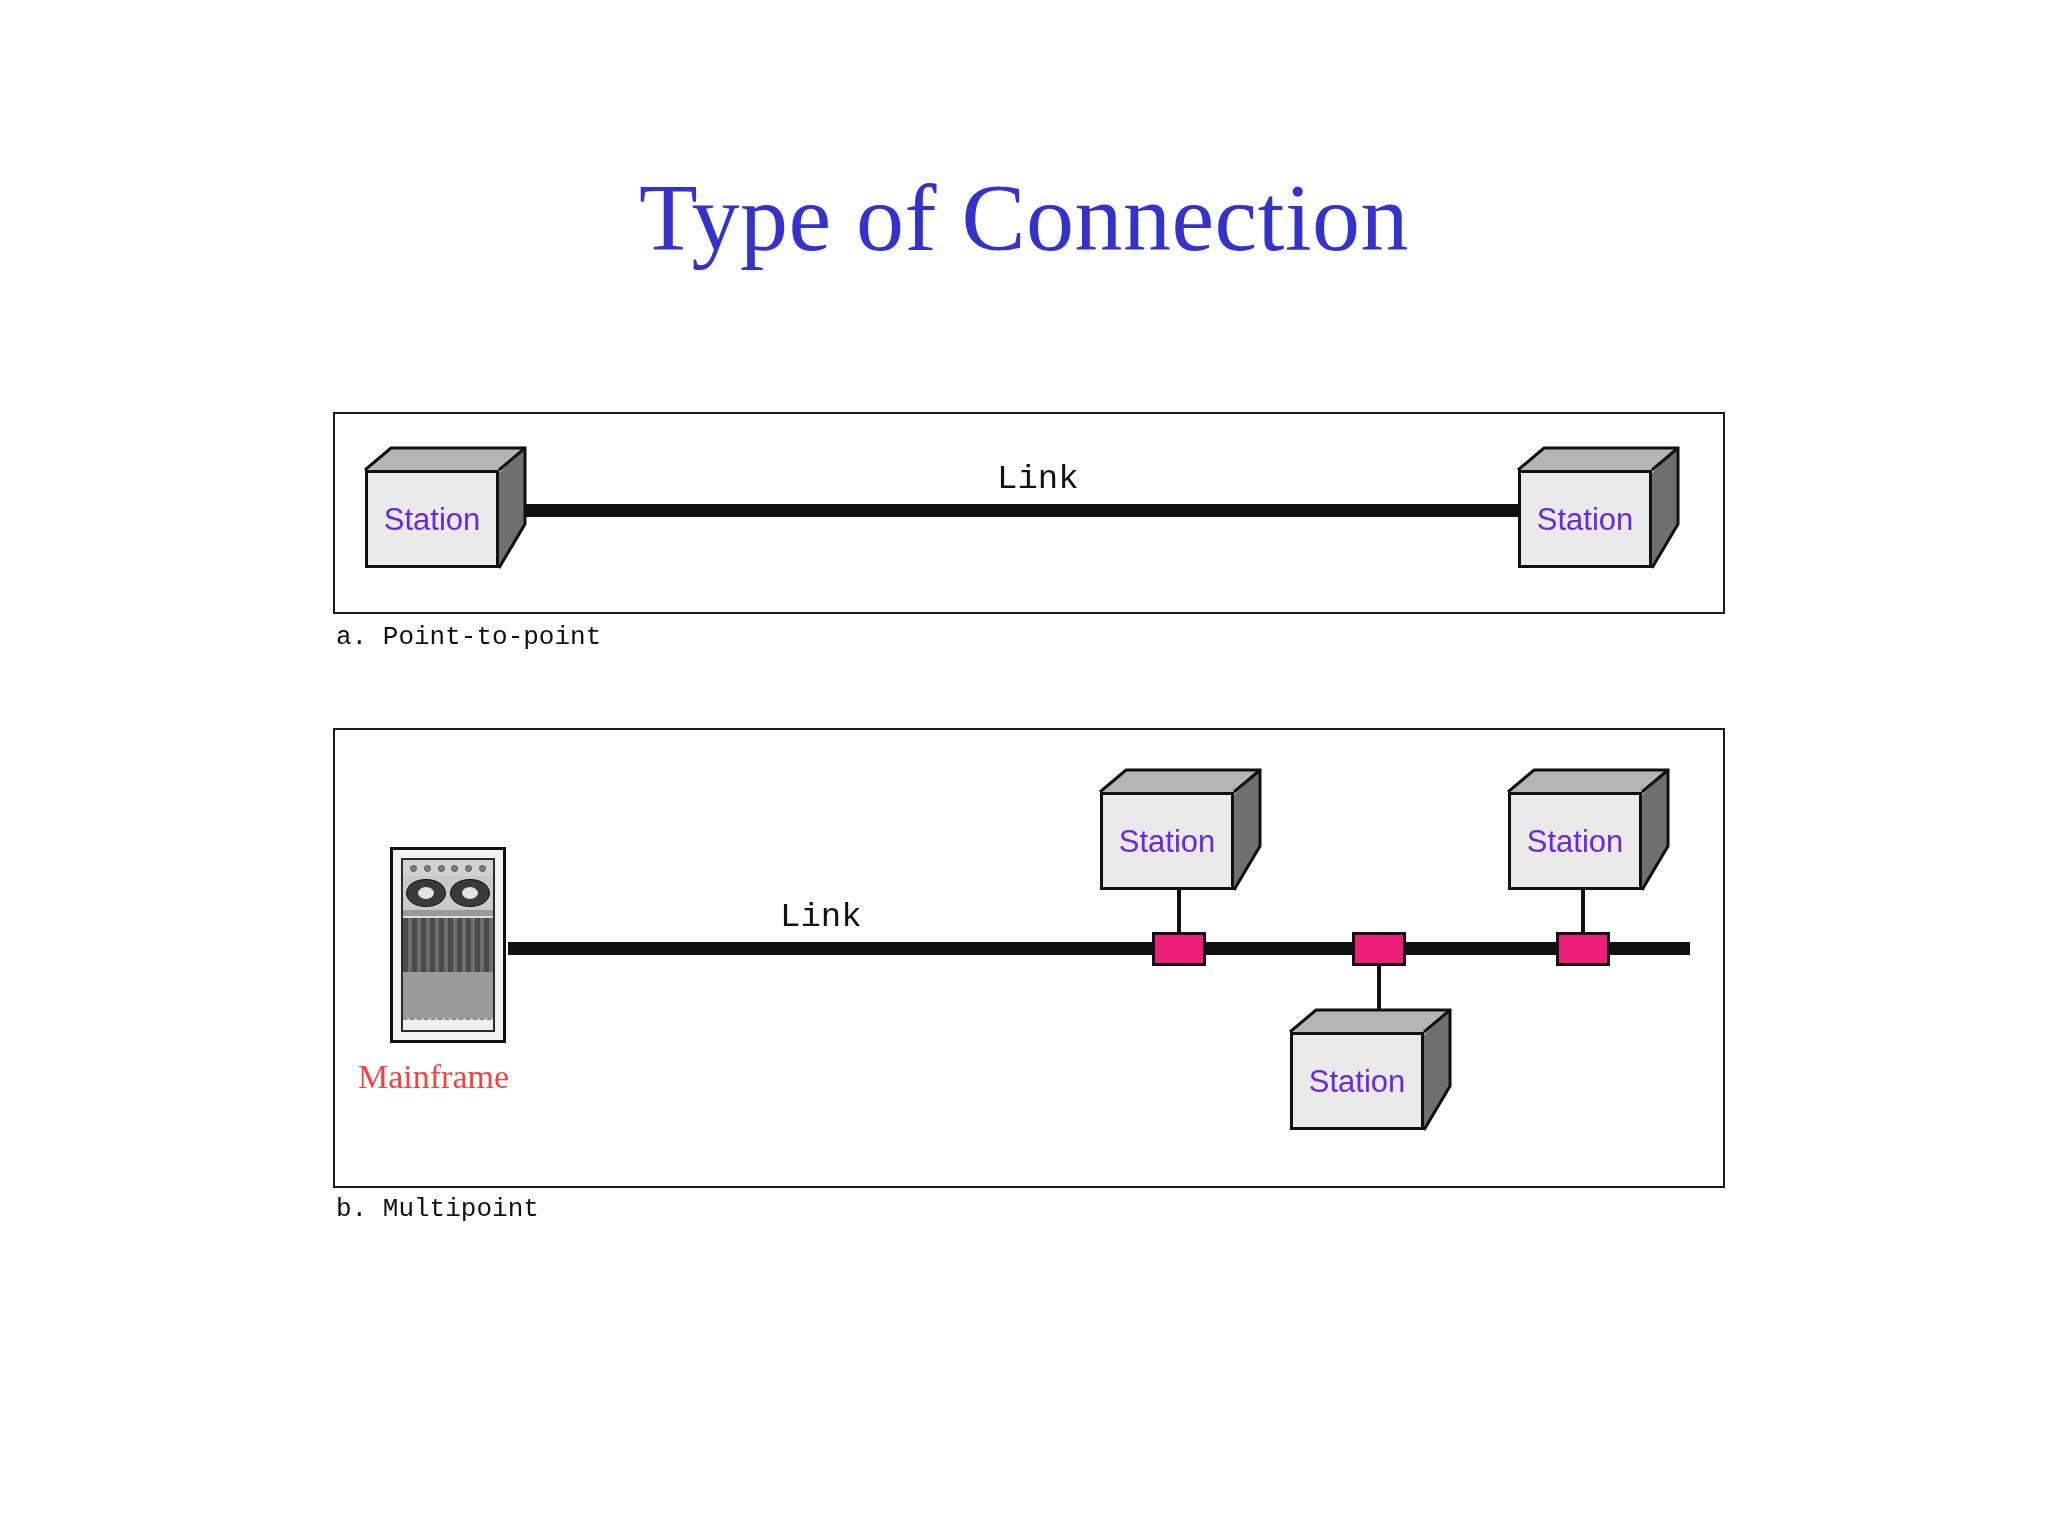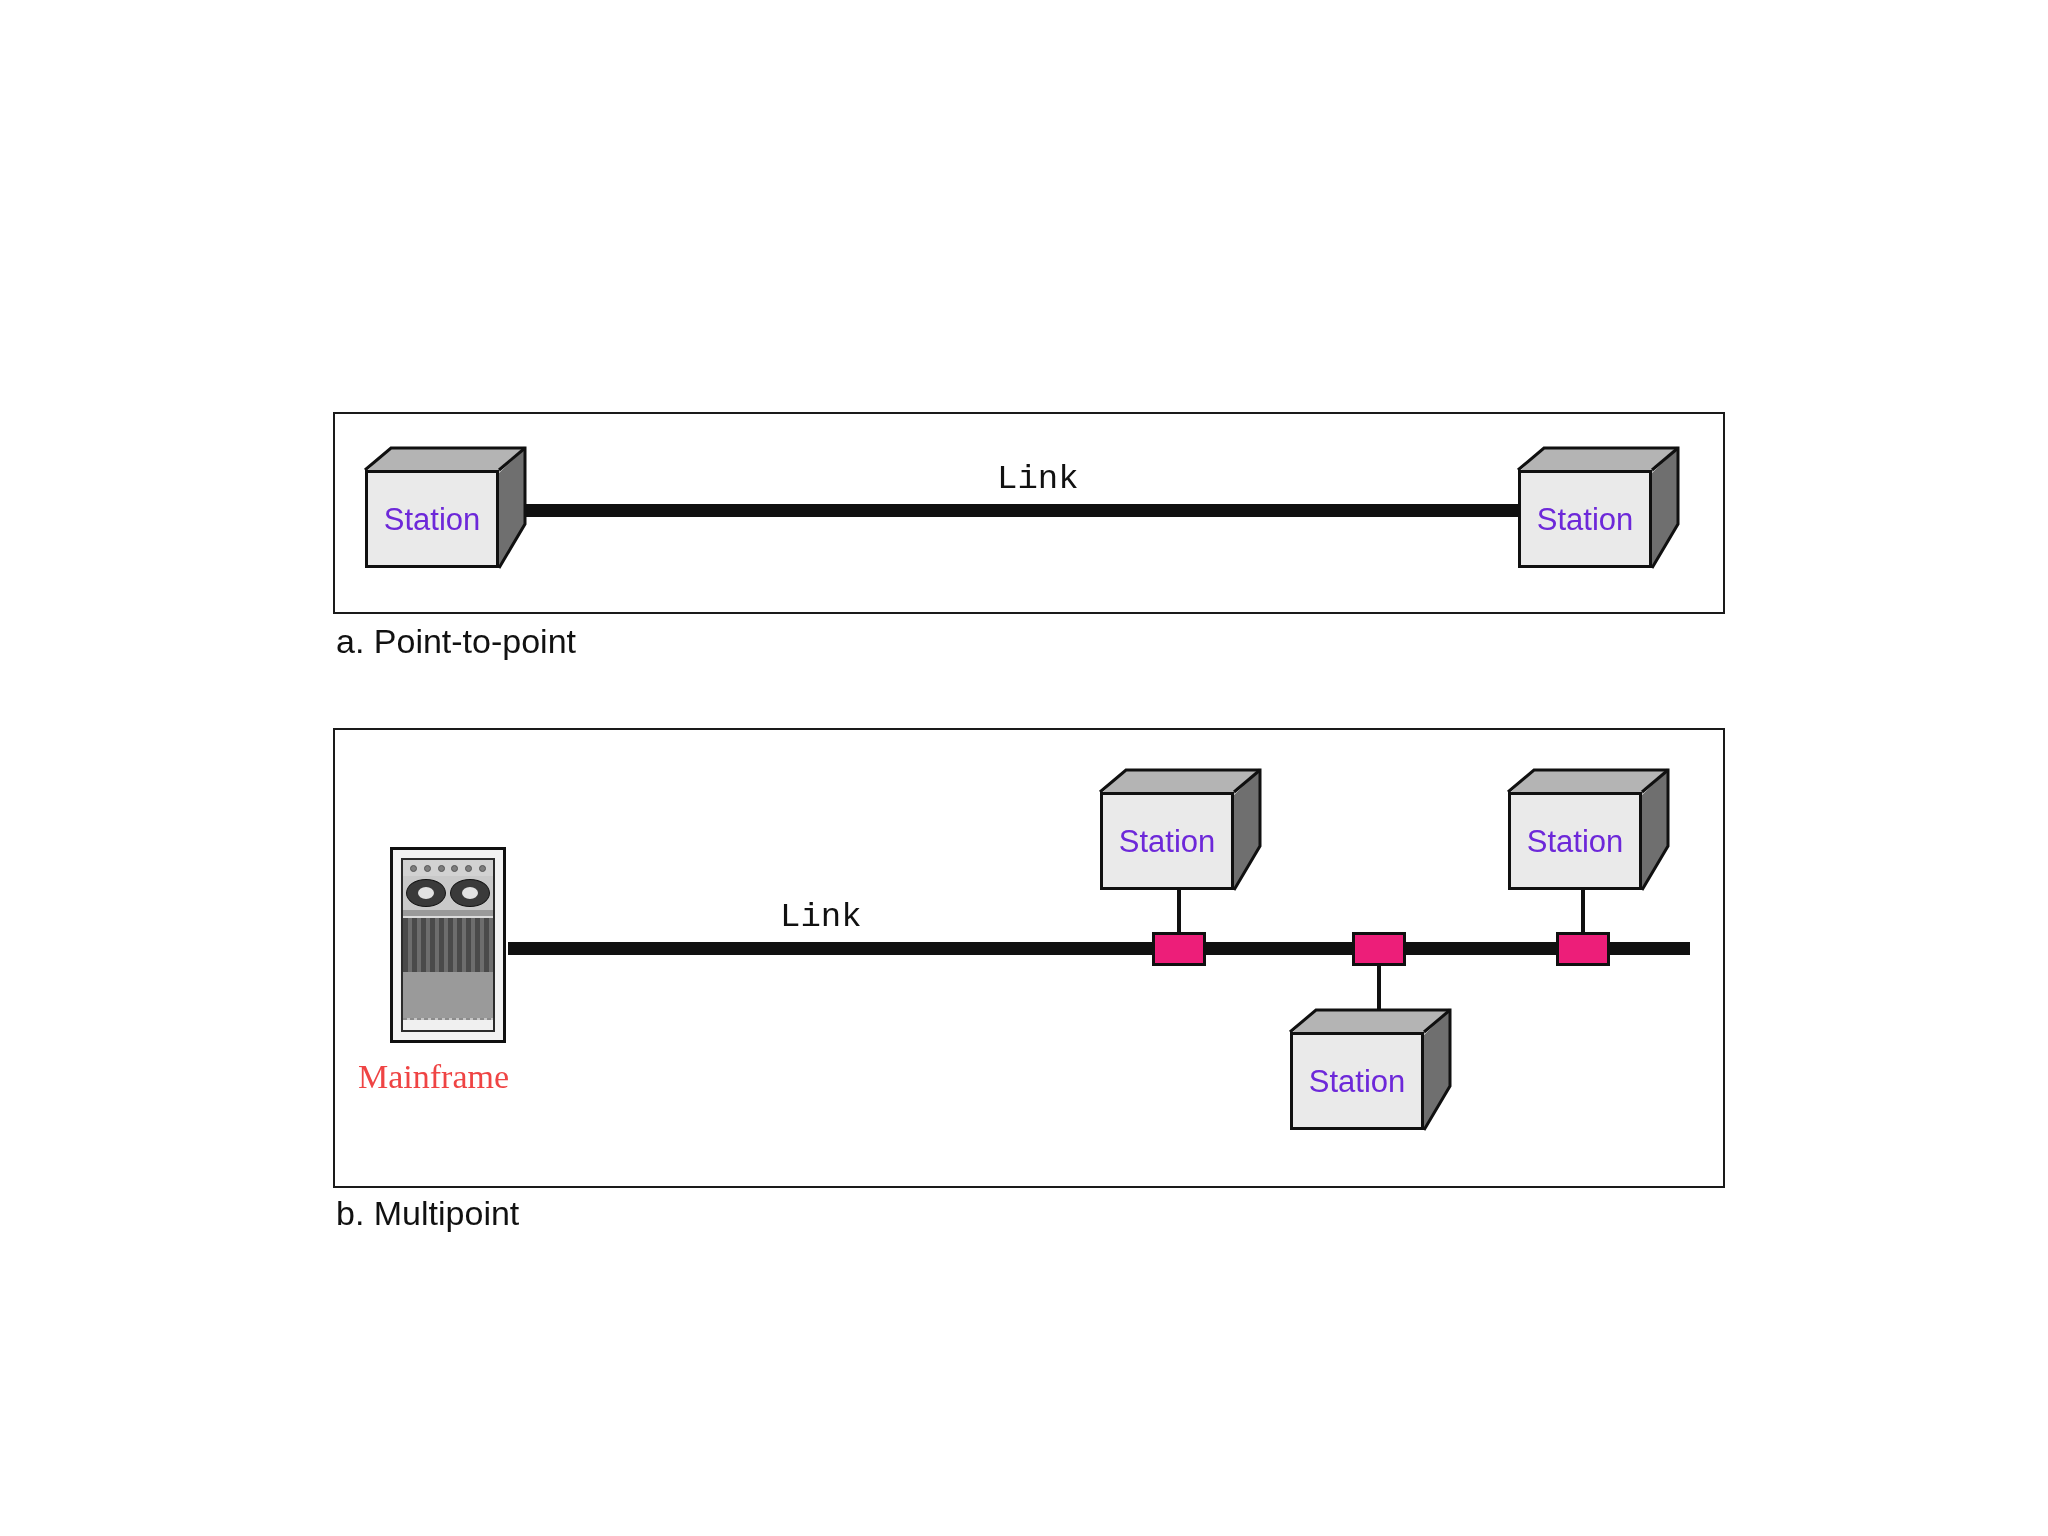--- a/index.html
+++ b/index.html
@@ -31,22 +31,22 @@
     position:absolute;
     border:2px solid #1a1a1a;
     background:#ffffff;
     box-sizing:border-box;
   }
   #figure-a{ left:333px; top:412px;  width:1392px; height:202px; }
   #figure-b{ left:333px; top:728px;  width:1392px; height:460px; }
 
   .figure-caption{
     position:absolute;
-    font-family:Liberation Sans, sans-serif;
-    font-size:34px;
+    font-family:Liberation Mono, monospace;
+    font-size:26px;
     color:#111111;
     white-space:nowrap;
   }
   #caption-a{ left:336px; top:622px; }
   #caption-b{ left:336px; top:1194px; }
 
   
   .link-line{
     position:absolute;
     background:#101010;
@@ -214,20 +214,21 @@
     font-size:34px;
     color:#ef4444;
     white-space:nowrap;
   }
 </style>
 </head>
 <body>
 
 <div class="slide">
 
+  <div id="slide-title">Type of Connection</div>
 
   <div class="figure-box" id="figure-a"></div>
 
   <div class="link-line" id="link-line-a"></div>
 
   <div class="link-label" id="link-label-a">Link</div>
 
   <div class="station" id="station-a-left">
     <div class="face-side"></div>
     <div class="face-top"></div>

